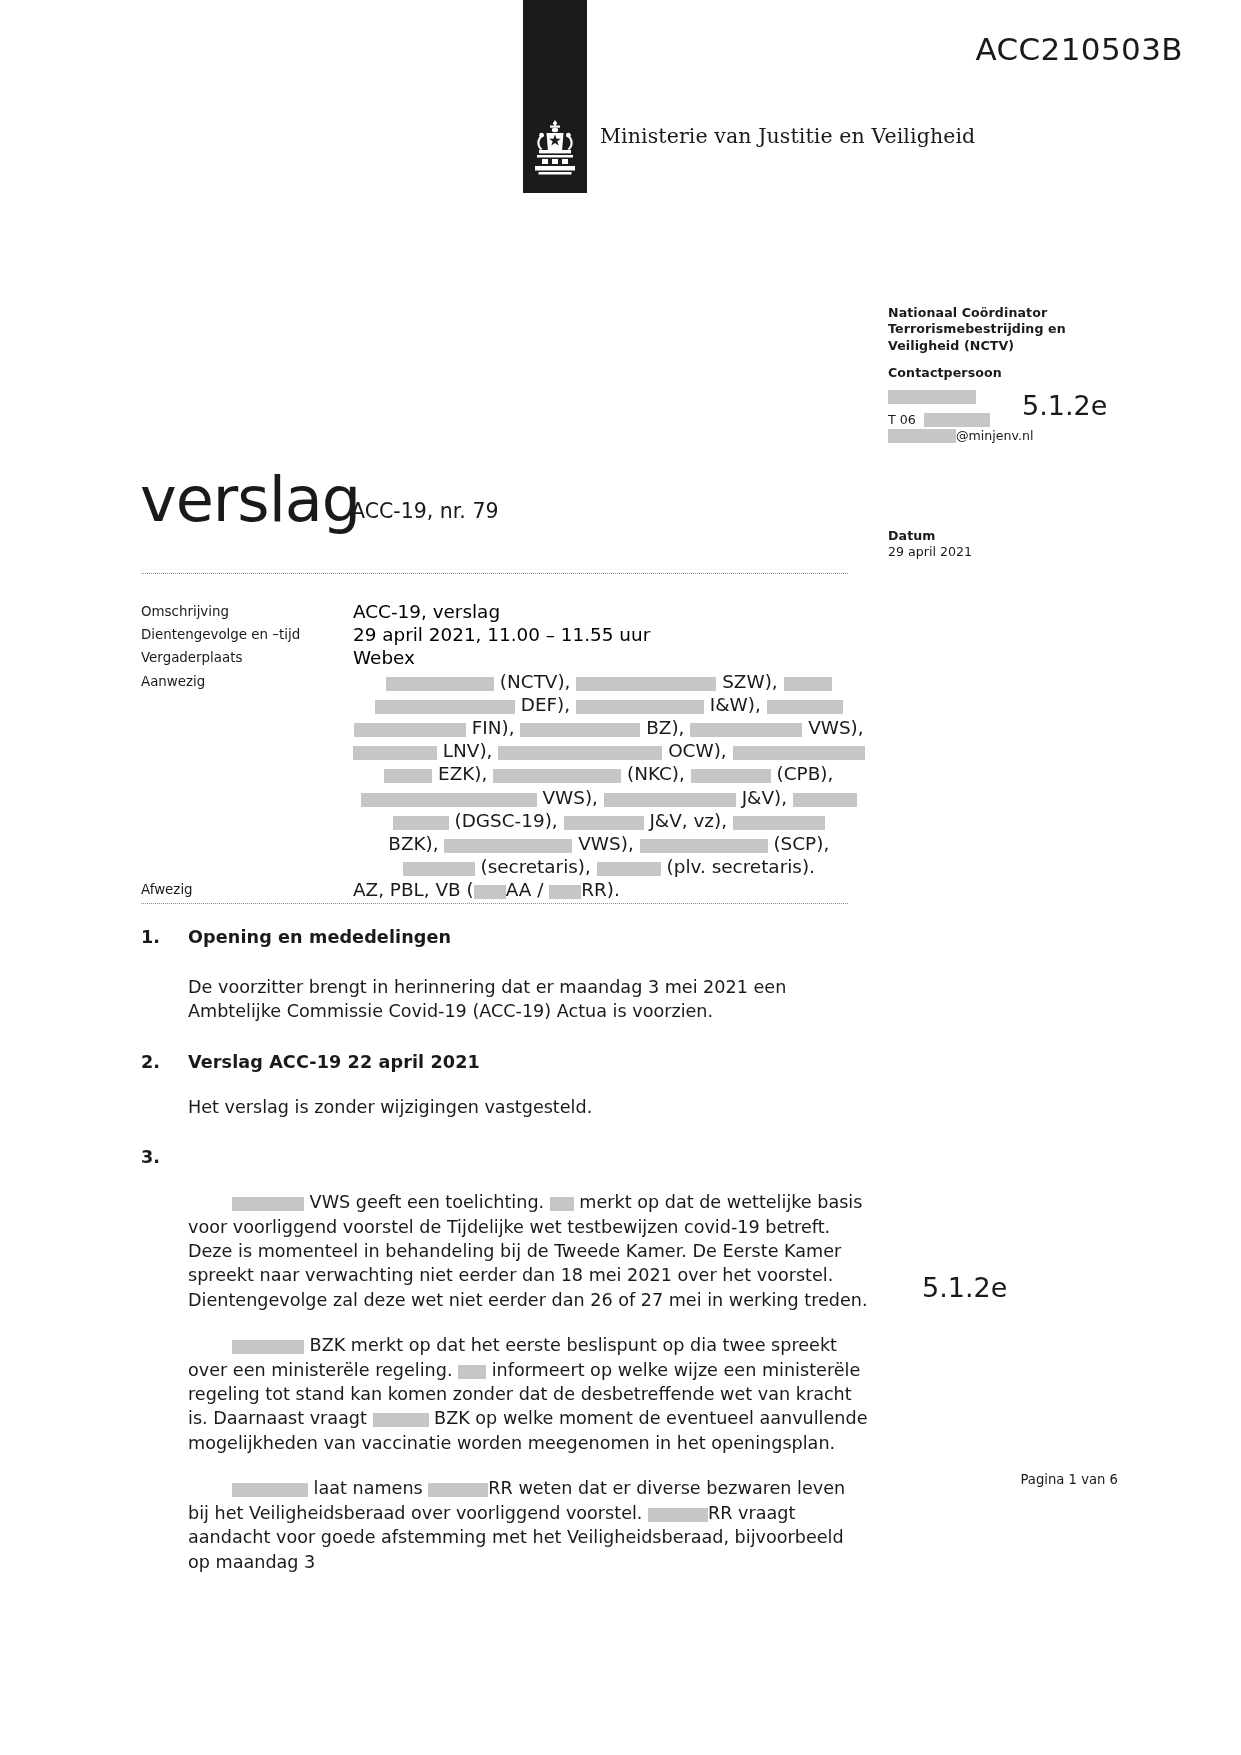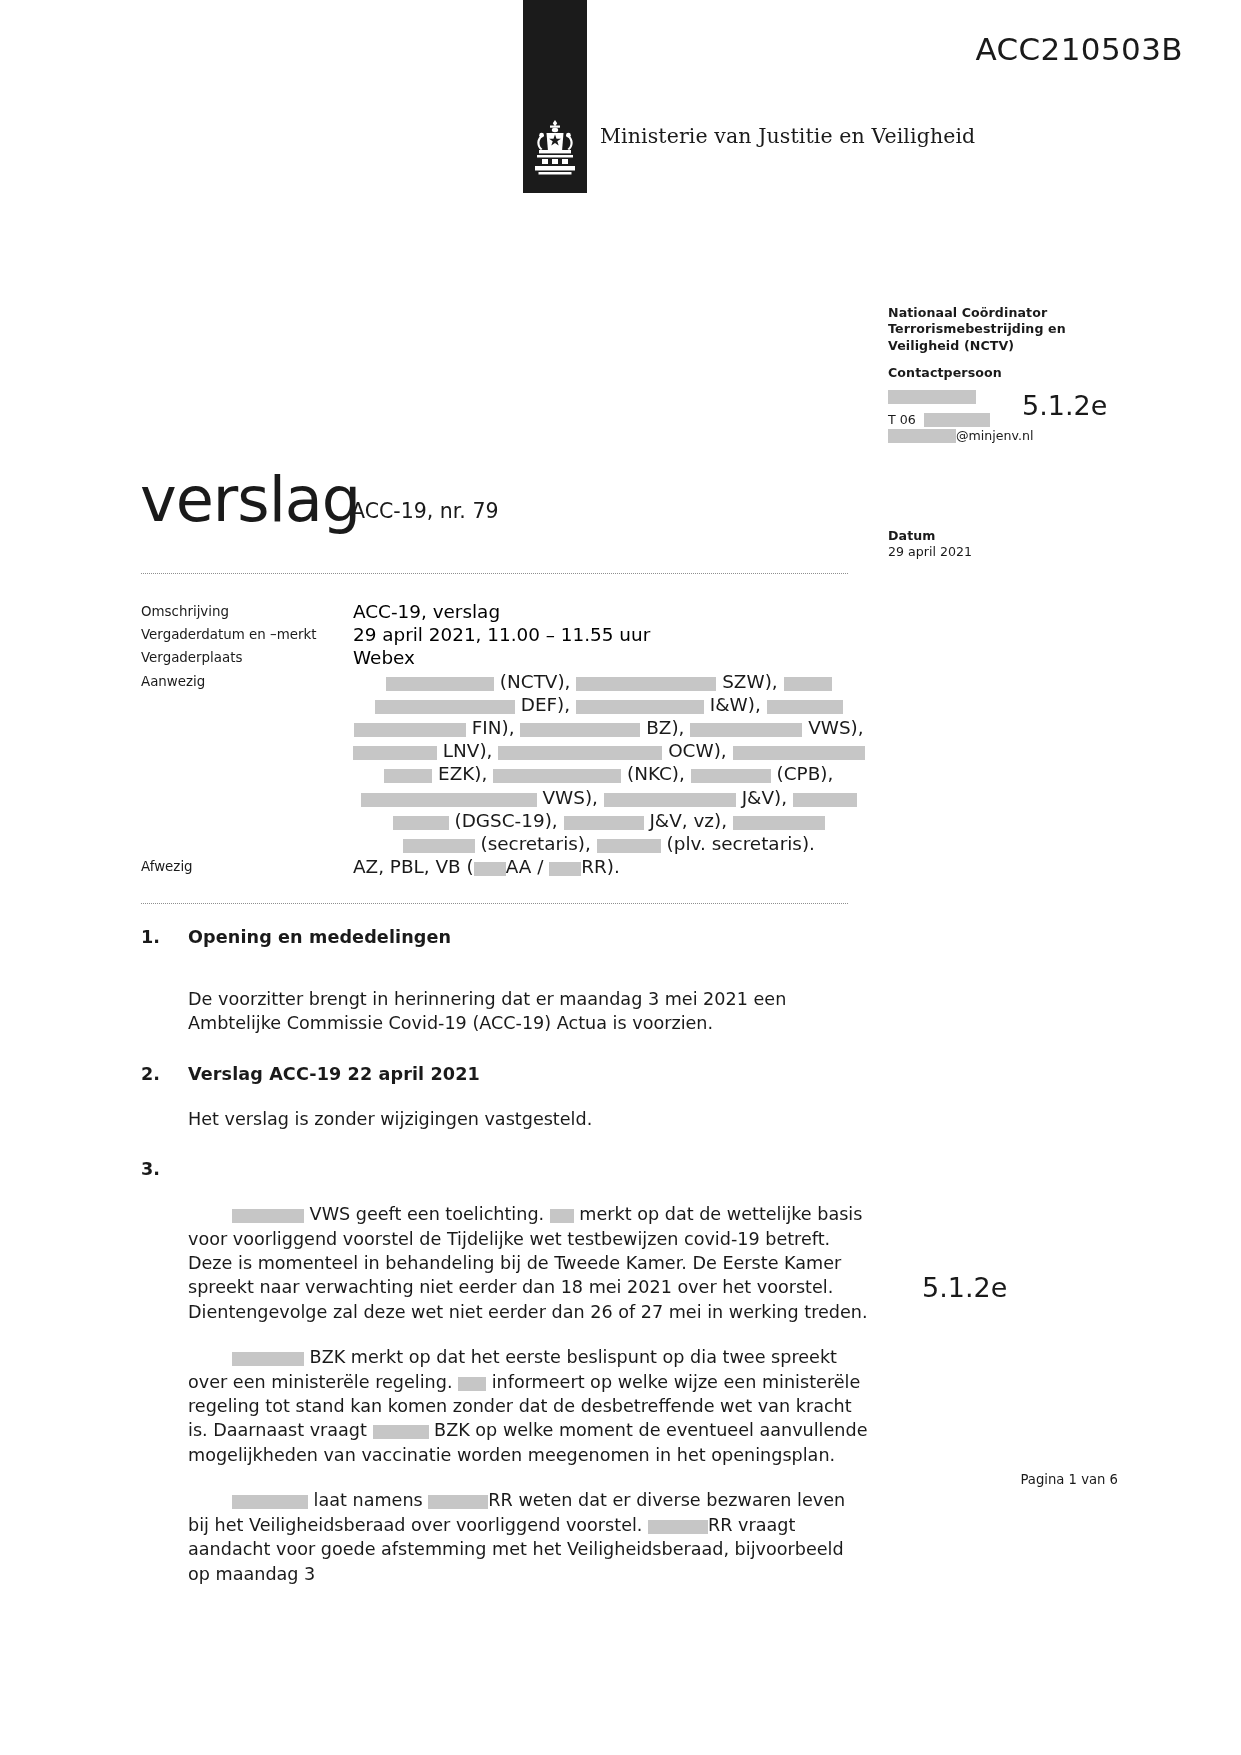--- a/index.html
+++ b/index.html
@@ -155,52 +155,53 @@
 
   <div class="rule rule-top"></div>
   <div class="rule rule-bot"></div>
 
   <div class="meta">
     <div class="meta-row">
       <div class="meta-label">Omschrijving</div>
       <div class="meta-val">ACC-19, verslag</div>
     </div>
     <div class="meta-row">
-      <div class="meta-label">Vergaderdatum en –merkt</div>
+      <div class="meta-label">Dientengevolge en –tijd</div>
       <div class="meta-val">29 april 2021, 11.00 – 11.55 uur</div>
     </div>
     <div class="meta-row">
       <div class="meta-label">Vergaderplaats</div>
       <div class="meta-val">Webex</div>
     </div>
     <div class="meta-row">
       <div class="meta-label">Aanwezig</div>
       <div id="aanwezig-lines">
           <div class="att-line"><span class="rb rb-t" style="width: 108px;"></span> (NCTV), <span class="rb rb-t" style="width: 140px;"></span> SZW), <span class="rb rb-t" style="width: 48px;"></span></div>
           <div class="att-line"><span class="rb rb-t" style="width: 140px;"></span> DEF), <span class="rb rb-t" style="width: 128px;"></span> I&amp;W), <span class="rb rb-t" style="width: 76px;"></span></div>
           <div class="att-line"><span class="rb rb-t" style="width: 112px;"></span> FIN), <span class="rb rb-t" style="width: 120px;"></span> BZ), <span class="rb rb-t" style="width: 112px;"></span> VWS), </div>
           <div class="att-line"><span class="rb rb-t" style="width: 84px;"></span> LNV), <span class="rb rb-t" style="width: 164px;"></span> OCW), <span class="rb rb-t" style="width: 132px;"></span></div>
           <div class="att-line"><span class="rb rb-t" style="width: 48px;"></span> EZK), <span class="rb rb-t" style="width: 128px;"></span> (NKC), <span class="rb rb-t" style="width: 80px;"></span> (CPB), </div>
           <div class="att-line"><span class="rb rb-t" style="width: 176px;"></span> VWS), <span class="rb rb-t" style="width: 132px;"></span> J&amp;V), <span class="rb rb-t" style="width: 64px;"></span></div>
           <div class="att-line"><span class="rb rb-t" style="width: 56px;"></span> (DGSC-19), <span class="rb rb-t" style="width: 80px;"></span> J&amp;V, vz), <span class="rb rb-t" style="width: 92px;"></span></div>
+          <div class="att-line">BZK), <span class="rb rb-t" style="width: 128px;"></span> VWS), <span class="rb rb-t" style="width: 128px;"></span> (SCP), </div>
           <div class="att-line"><span class="rb rb-t" style="width: 72px;"></span> (secretaris), <span class="rb rb-t" style="width: 64px;"></span> (plv. secretaris).</div>
         </div>
     </div>
     <div class="meta-row">
       <div class="meta-label">Afwezig</div>
       <div id="afwezig-line" class="att-line">AZ, PBL, VB (<span class="rb rb-t" style="width: 32px;"></span>AA / <span class="rb rb-t" style="width: 32px;"></span>RR).</div>
     </div>
   </div>
 
   <div class="agenda" id="agenda-root">
       <div class="item">
         <div class="item-num">1.</div>
         <div class="item-head">Opening en mededelingen</div>
       </div>
-      <div class="para" style="margin-top: 38px;">De voorzitter brengt in herinnering dat er maandag 3 mei 2021 een Ambtelijke Commissie Covid-19 (ACC-19) Actua is voorzien.</div>
+      <div class="para" style="margin-top: 26px;">De voorzitter brengt in herinnering dat er maandag 3 mei 2021 een Ambtelijke Commissie Covid-19 (ACC-19) Actua is voorzien.</div>
       <div class="item" style="margin-top: 26px;">
         <div class="item-num">2.</div>
         <div class="item-head">Verslag ACC-19 22 april 2021</div>
       </div>
       <div class="para" style="margin-top: 21px;">Het verslag is zonder wijzigingen vastgesteld.</div>
       <div class="item" style="margin-top: 26px;">
         <div class="item-num">3.</div>
       </div>
       <div class="para" style="margin-top: 21px;"><span style="display: inline-block; width: 44px;"></span><span class="rb rb-t" style="width: 72px;"></span> VWS geeft een toelichting. <span class="rb rb-t" style="width: 24px;"></span> merkt op dat de wettelijke basis voor voorliggend voorstel de Tijdelijke wet testbewijzen covid-19 betreft. Deze is momenteel in behandeling bij de Tweede Kamer. De Eerste Kamer spreekt naar verwachting niet eerder dan 18 mei 2021 over het voorstel. Dientengevolge zal deze wet niet eerder dan 26 of 27 mei in werking treden.</div>
       <div class="para" style="margin-top: 21px;"><span style="display: inline-block; width: 44px;"></span><span class="rb rb-t" style="width: 72px;"></span> BZK merkt op dat het eerste beslispunt op dia twee spreekt over een ministerële regeling. <span class="rb rb-t" style="width: 28px;"></span> informeert op welke wijze een ministerële regeling tot stand kan komen zonder dat de desbetreffende wet van kracht is. Daarnaast vraagt <span class="rb rb-t" style="width: 56px;"></span> BZK op welke moment de eventueel aanvullende mogelijkheden van vaccinatie worden meegenomen in het openingsplan.</div>

